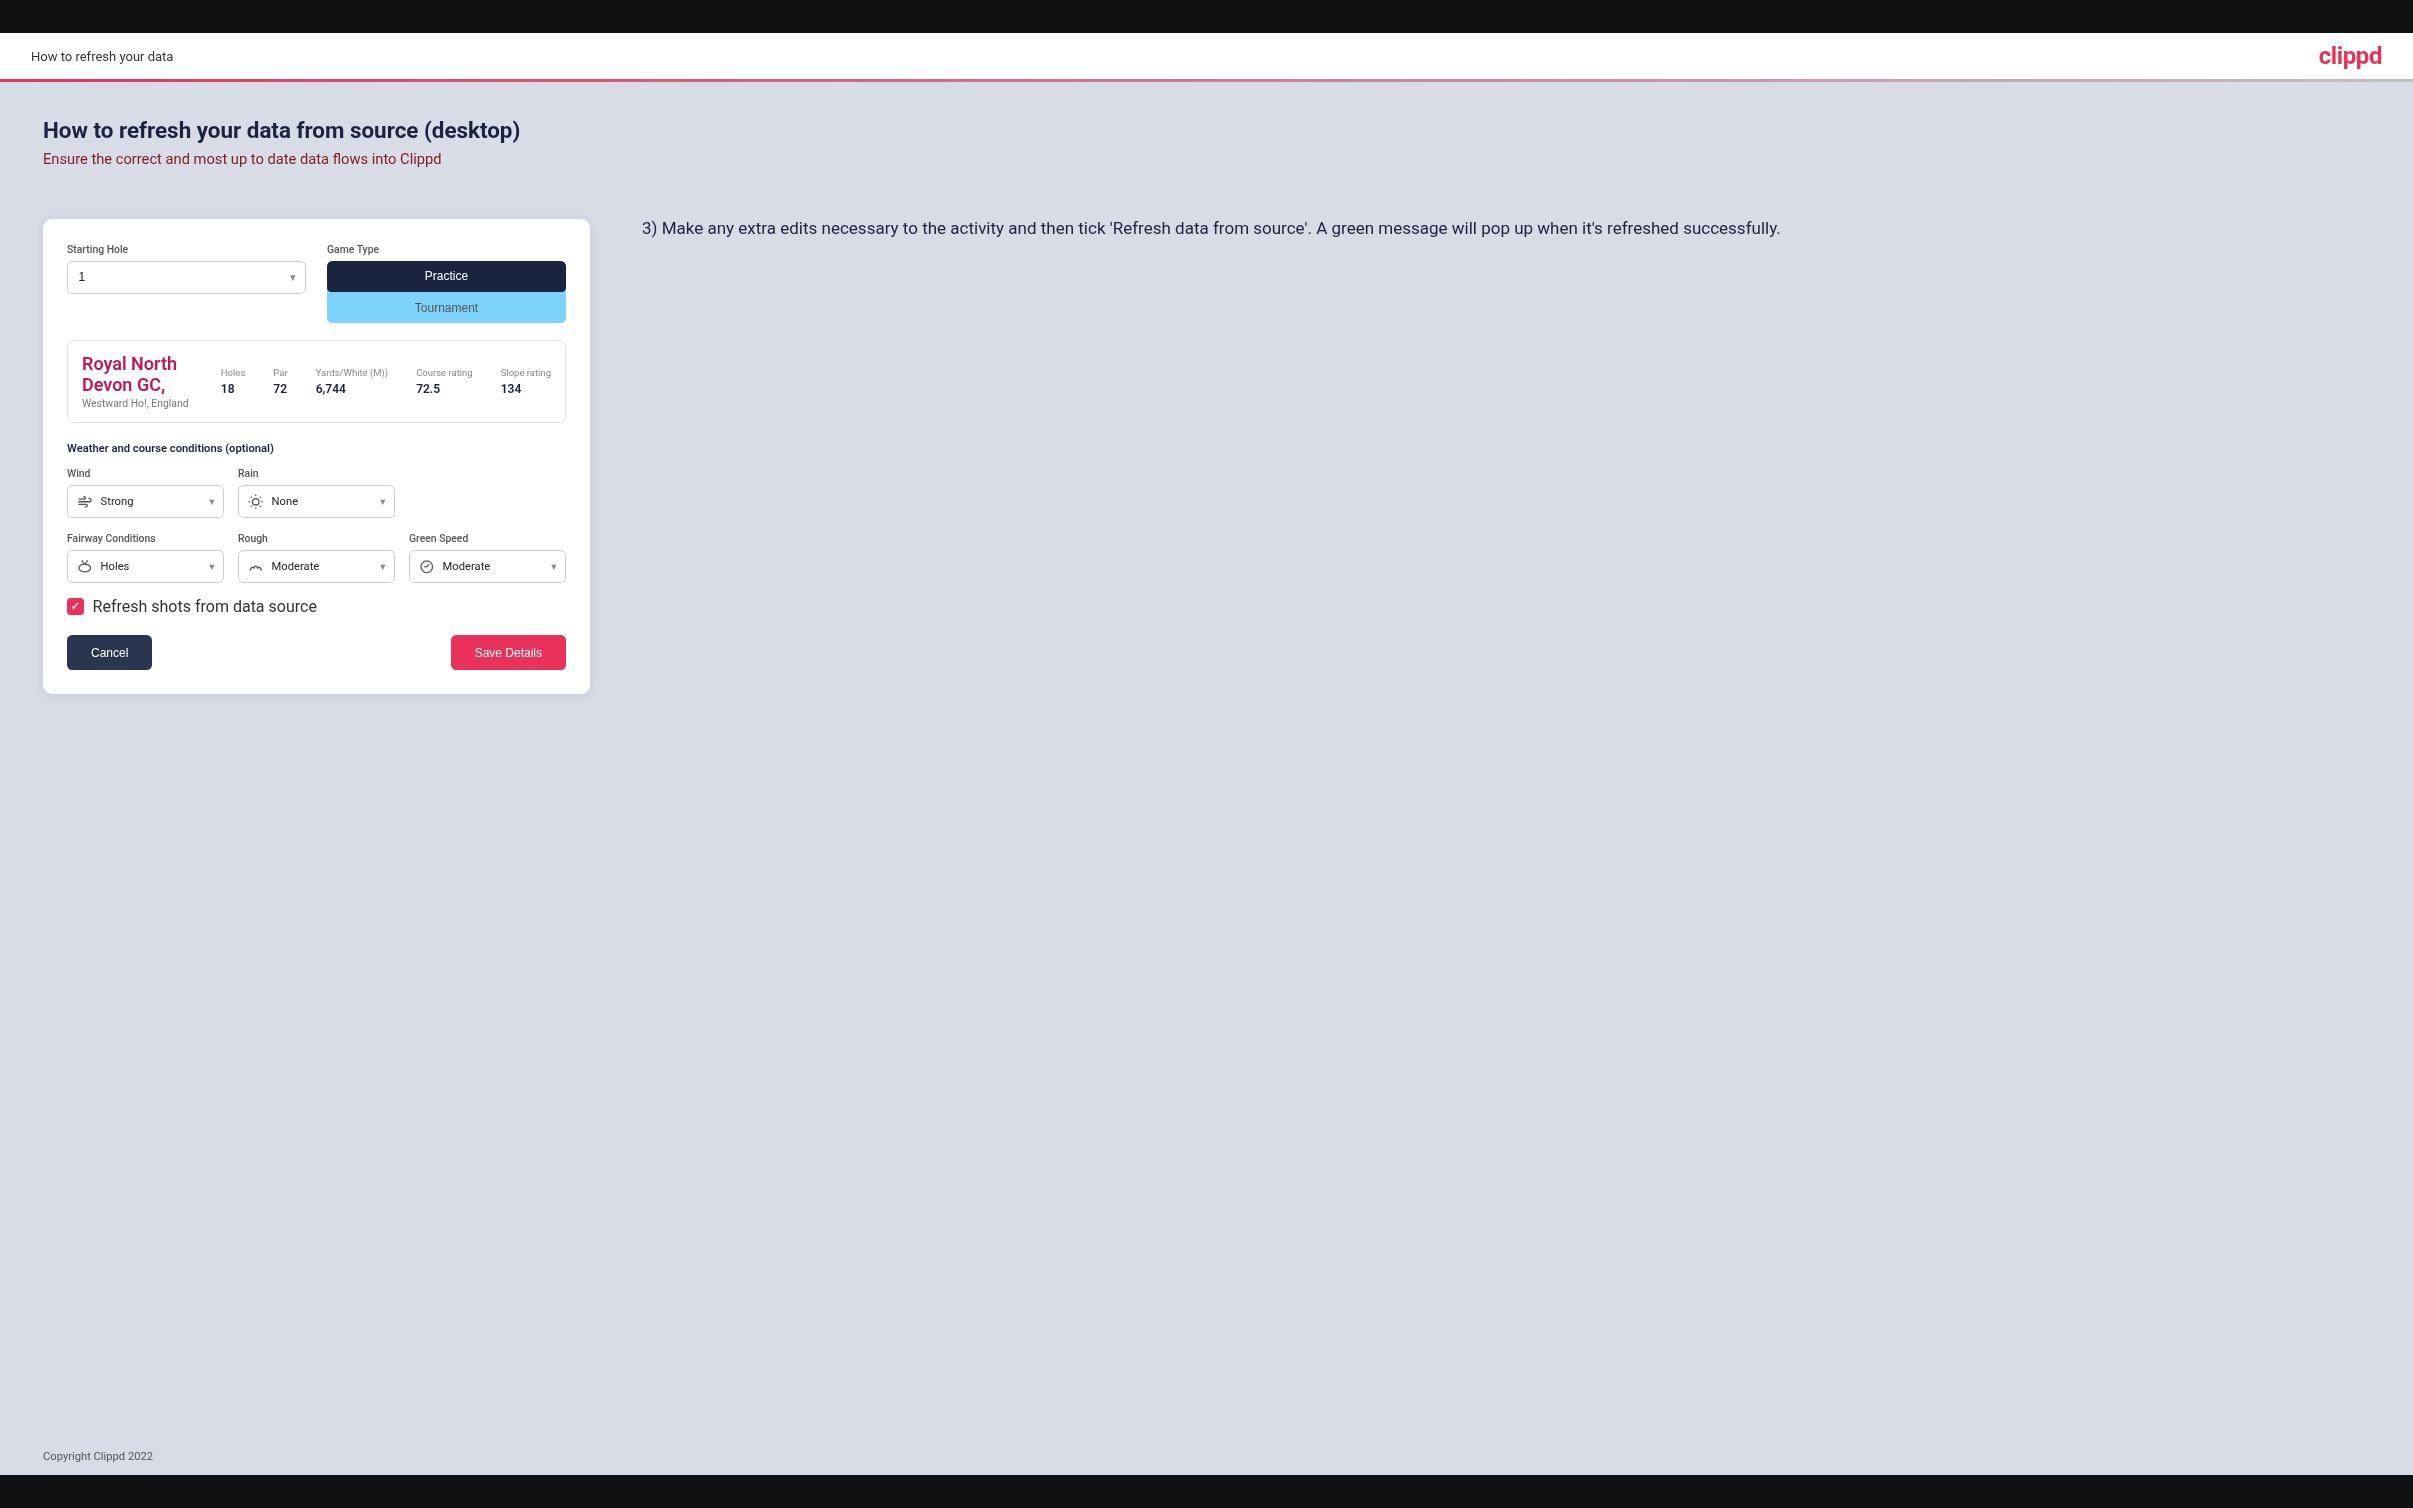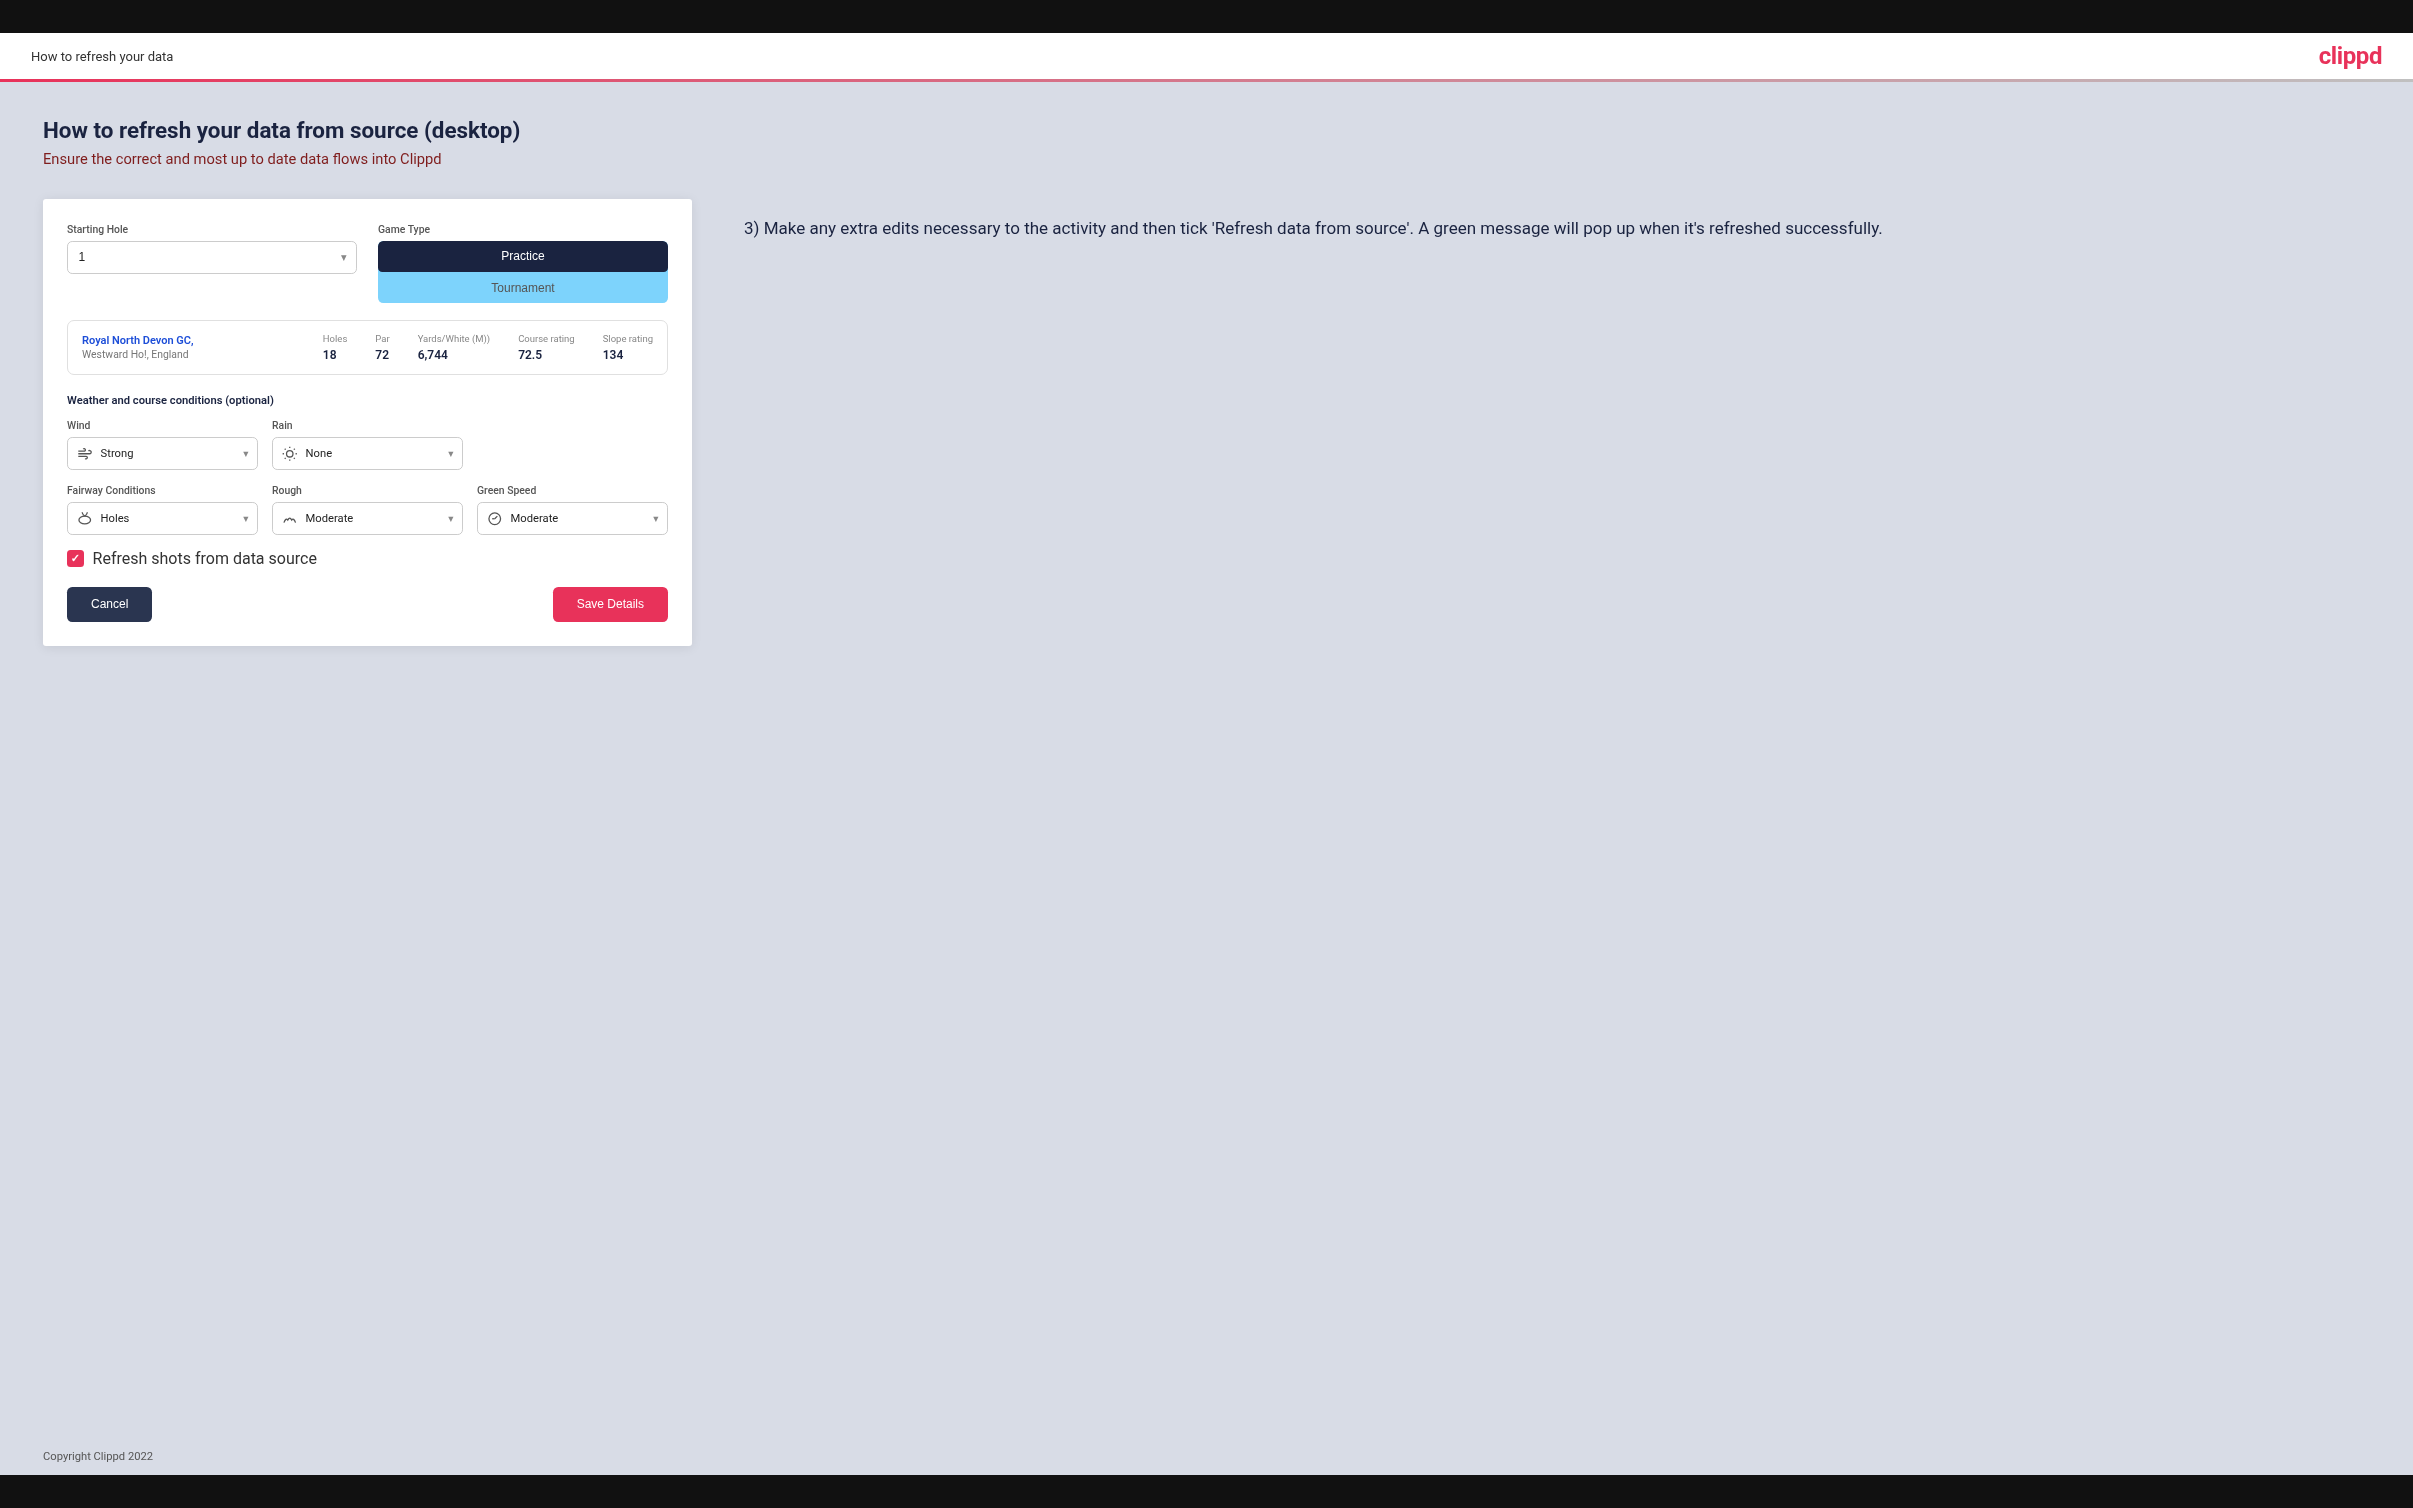--- a/index.html
+++ b/index.html
@@ -72,25 +72,26 @@
     
     .content-row {
       display: flex;
       gap: 52px;
       align-items: flex-start;
     }
 
     
     .form-card {
       background: #fff;
-      border-radius: 3px;
+      border-radius: 9px;
       padding: 24px 24px;
-      width: 649px;
+      width: 547px;
       flex-shrink: 0;
       box-shadow: 0 1.7px 10.4px rgba(0,0,0,0.08);
+      margin-top: 20px;
     }
 
     
     .two-col-row {
       display: flex;
       gap: 21px;
       margin-bottom: 17px;
     }
 
     .field-group {
@@ -174,23 +175,23 @@
       display: flex;
       align-items: center;
       gap: 0;
     }
 
     .course-name-block {
       flex: 1;
     }
 
     .course-name {
-      font-size: 11px;
+      font-size: 18px;
       font-weight: 600;
-      color: #1d4ed8;
+      color: #be185d;
     }
 
     .course-location {
       font-size: 10.4px;
       color: #777;
       margin-top: 1.7px;
     }
 
     .course-stats {
       display: flex;

